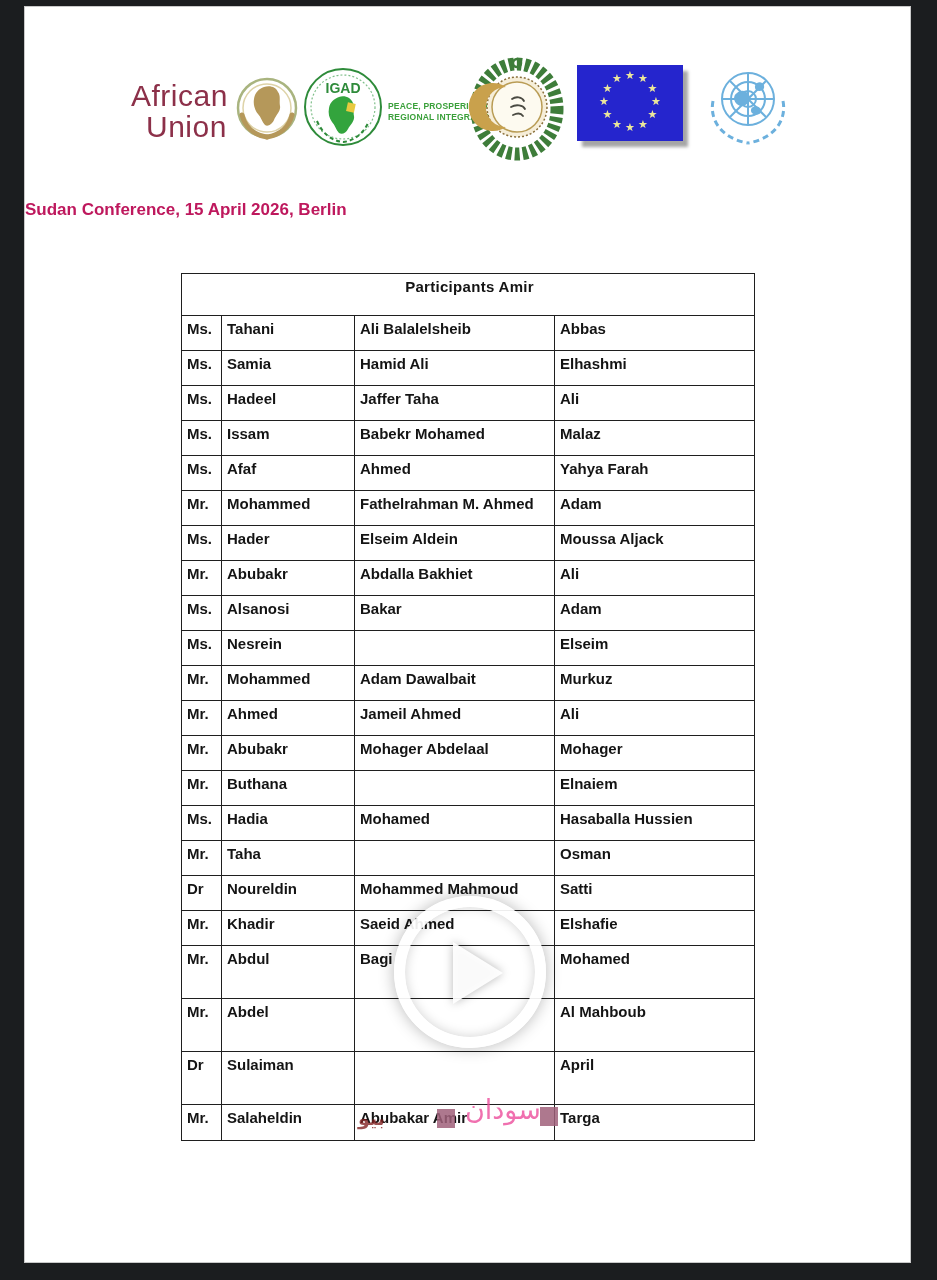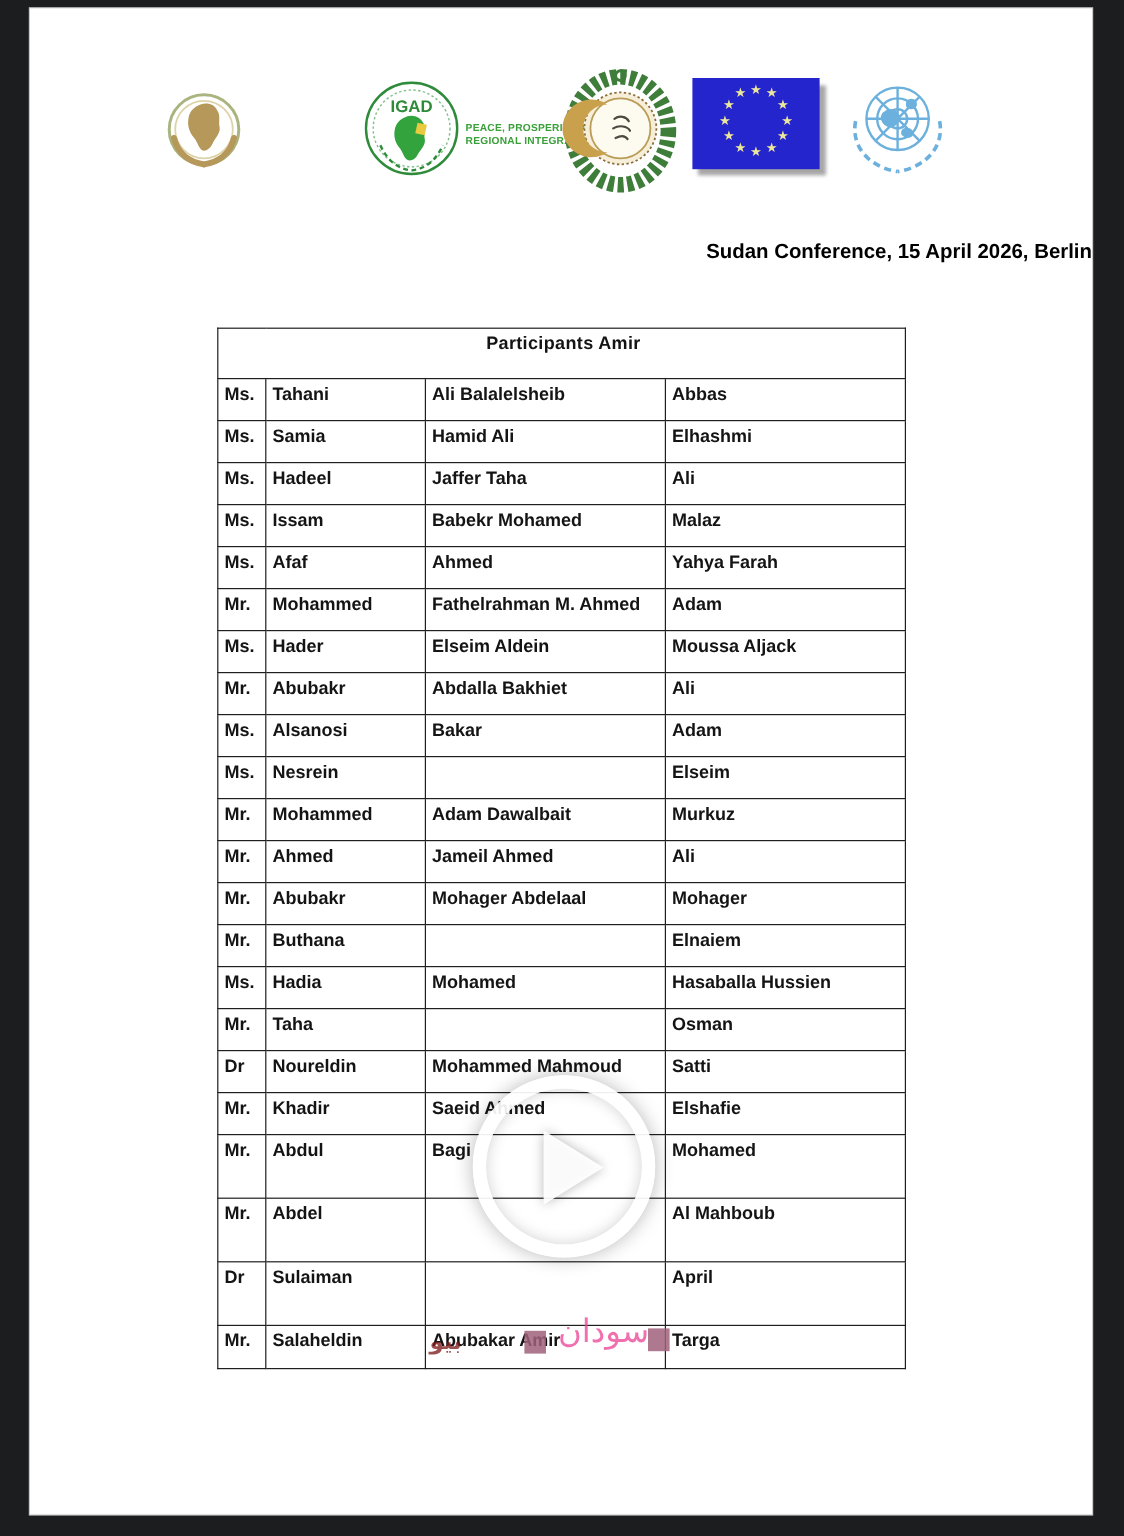--- a/index.html
+++ b/index.html
@@ -25,21 +25,21 @@
   .eu-flag{
     left:552px;top:58px;width:106px;height:76px;background:#2525cd;
     box-shadow:5px 6px 3px rgba(0,0,0,0.35);
   }
   .eu-star{position:absolute;font-size:11px;line-height:11px;width:11px;text-align:center;}
   .un-emblem{left:676px;top:50px;}
 
   
   .conf-title{
     position:absolute;left:0;top:190px;width:100%;
-    text-align:right;font-weight:bold;font-size:17px;line-height:25px;color:#000000;
+    text-align:left;font-weight:bold;font-size:17px;line-height:25px;color:#be185d;
   }
 
   
   table.participants{
     position:absolute;left:156px;top:266px;width:573px;
     border-collapse:collapse;table-layout:fixed;
   }
   table.participants td{
     border:1.5px solid #1f1f1f;
     vertical-align:top;
@@ -84,20 +84,24 @@
   .wm-sq{width:18px;height:19px;background:#a0607a;opacity:0.85;}
   .wm-sq1{left:412px;top:1102px;}
   .wm-sq2{left:515px;top:1100px;}
 </style>
 </head>
 <body>
 
 <div class="page">
 
   <div class="logo au-logo">
+    <div class="au-text">
+      <div>African</div>
+      <div class="l2">Union</div>
+    </div>
     <svg class="au-emblem" width="66" height="72" viewBox="0 0 66 72">
       <circle cx="33" cy="33" r="29" fill="#ffffff" stroke="#a9b47f" stroke-width="2.5"></circle>
       <circle cx="33" cy="33" r="24" fill="none" stroke="#ded3a8" stroke-width="1.5"></circle>
       <path fill="#b5985a" d="M30 12 C36 10 42 12 44 17 C47 21 45 26 46 31 C47 36 42 40 40 45 C38 49 34 52 31 50 C28 47 27 42 24 39 C21 35 19 30 20 24 C21 17 25 14 30 12 Z"></path>
       <path fill="none" stroke="#b5985a" stroke-width="5" stroke-linecap="round" d="M8 40 C11 52 20 60 33 62"></path>
       <path fill="none" stroke="#b5985a" stroke-width="5" stroke-linecap="round" d="M58 40 C55 52 46 60 33 62"></path>
     </svg>
   </div>
 
   <svg class="logo igad-emblem" width="80" height="90" viewBox="0 0 80 90">

